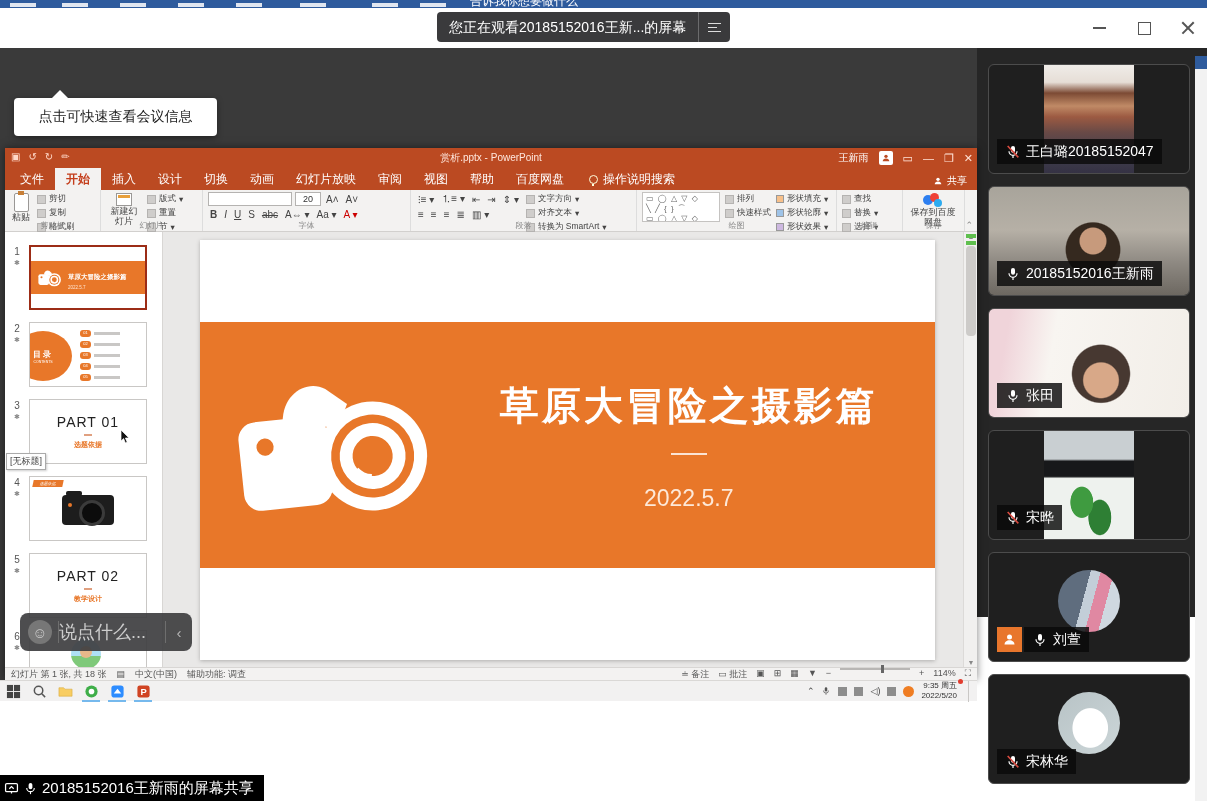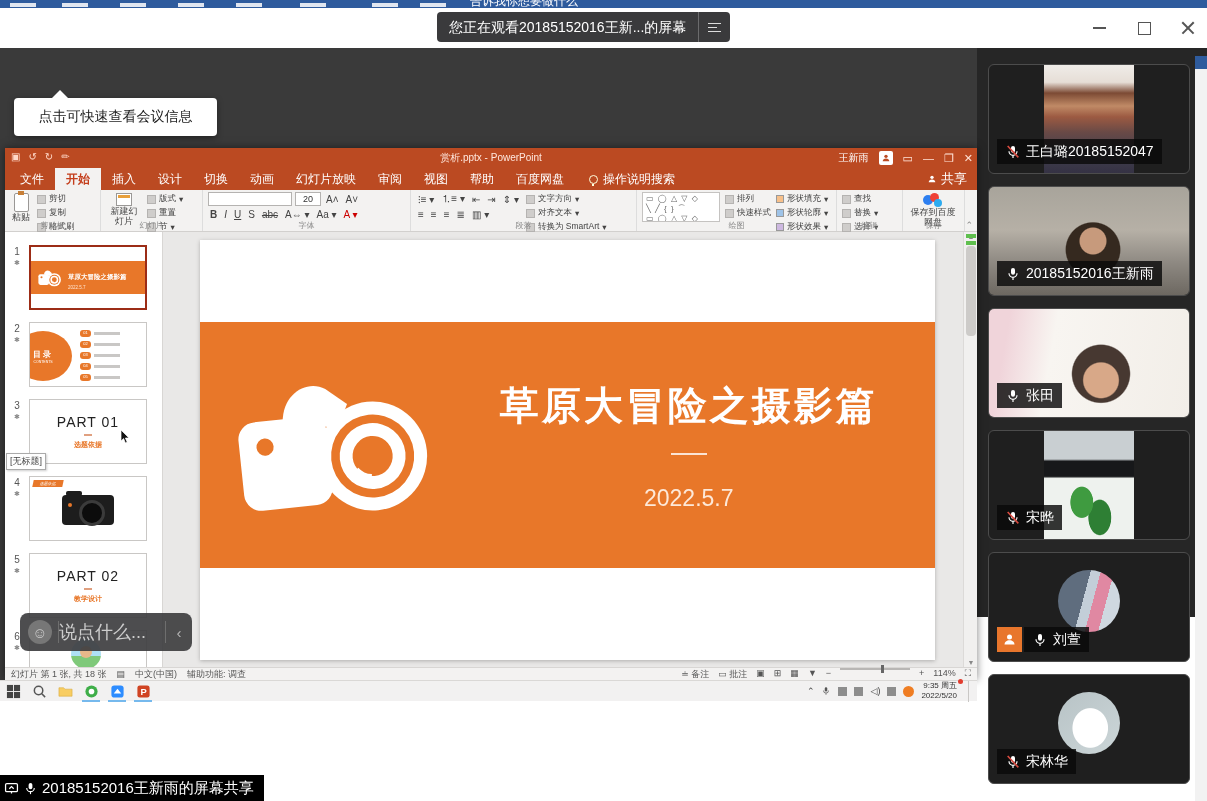--- a/index.html
+++ b/index.html
@@ -42,21 +42,21 @@
   .ppt-avatar { width:14px; height:14px; background:#fff; border-radius:2px; display:flex; align-items:center; justify-content:center; }
   .ppt-avatar svg { width:10px; height:10px; fill:#bb4a22; }
   .pwc { font-size:11px; color:#ffe2d6; cursor:pointer; }
 
   .ppt-tabs { position:relative; height:22px; background:#bb4a22; display:flex; align-items:flex-end; padding-left:4px; }
   .ptab { padding:0 11px; line-height:22px; font-size:12px; color:#fff; cursor:pointer; white-space:nowrap; }
   .ptab.active { background:#f3f2f1; color:#c43e1c; font-weight:bold;margin-top:45px; }
   .tellme { display:flex; align-items:center; gap:5px; margin-left:14px; color:#fff; font-size:12px; line-height:22px; cursor:pointer;}
   .bulb { width:9px; height:9px; border:1.4px solid #ffd; border-radius:50%; position:relative; }
   .bulb::after{content:""; position:absolute; left:2.2px; top:8px; width:2px; height:2.5px; background:#ffd;}
-  .ppt-share { position:absolute; right:10px; bottom:2px; display:flex; align-items:center; gap:4px; color:#fff; font-size:13px; cursor:pointer; }
+  .ppt-share { position:absolute; right:10px; bottom:2px; display:flex; align-items:center; gap:4px; color:#fff; font-size:10px; cursor:pointer; }
   .ppt-share svg { width:10px; height:10px; fill:#fff; }
 
   .ribbon { position:relative; height:42px; background:#f3f2f1; border-bottom:1px solid #d2d0ce; display:flex; font-size:9px; color:#444; }
   .rgroup { position:relative; border-right:1px solid #ddd; padding:2px 5px 11px 5px; display:flex; gap:5px; align-items:flex-start; }
   .glabel { position:absolute; bottom:0; left:0; right:0; text-align:center; font-size:8px; color:#8a8a8a; }
   .bigbtn { display:flex; flex-direction:column; align-items:center; gap:1px; padding:1px 2px; cursor:pointer; text-align:center; line-height:1.1;}
   .minicol { display:flex; flex-direction:column; gap:2px; padding-top:1px;}
   .minirow { display:flex; align-items:center; gap:3px; font-size:8.5px; white-space:nowrap; cursor:pointer; }
   .mi { width:9px; height:9px; background:#cfcdcb; border:1px solid #b5b3b1; display:inline-block; }
   .clipicon { width:15px; height:19px; background:#fff; border:1.5px solid #9a9896; border-radius:2px; position:relative; }

